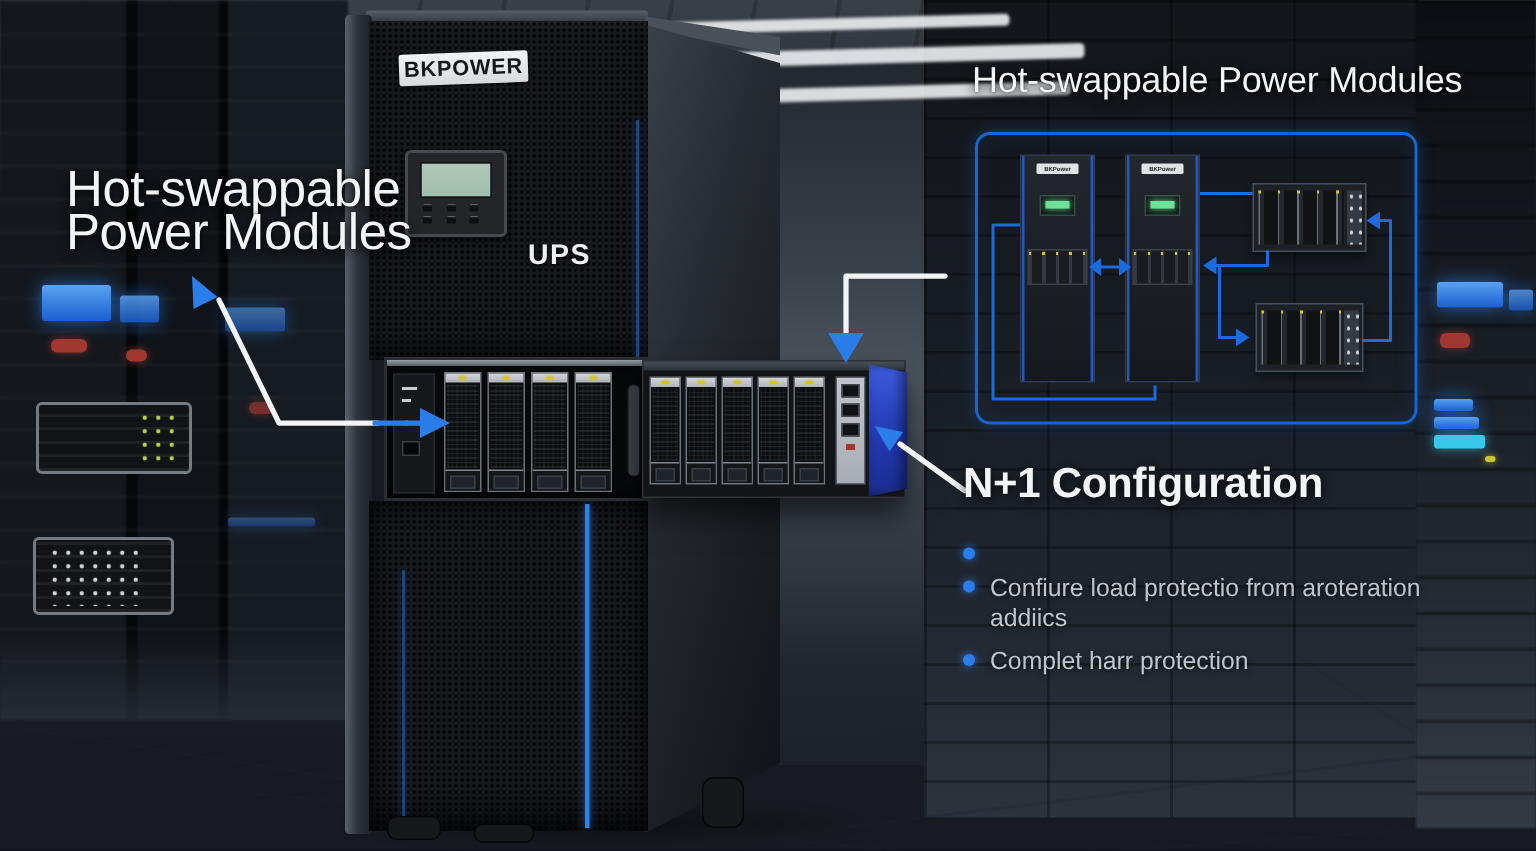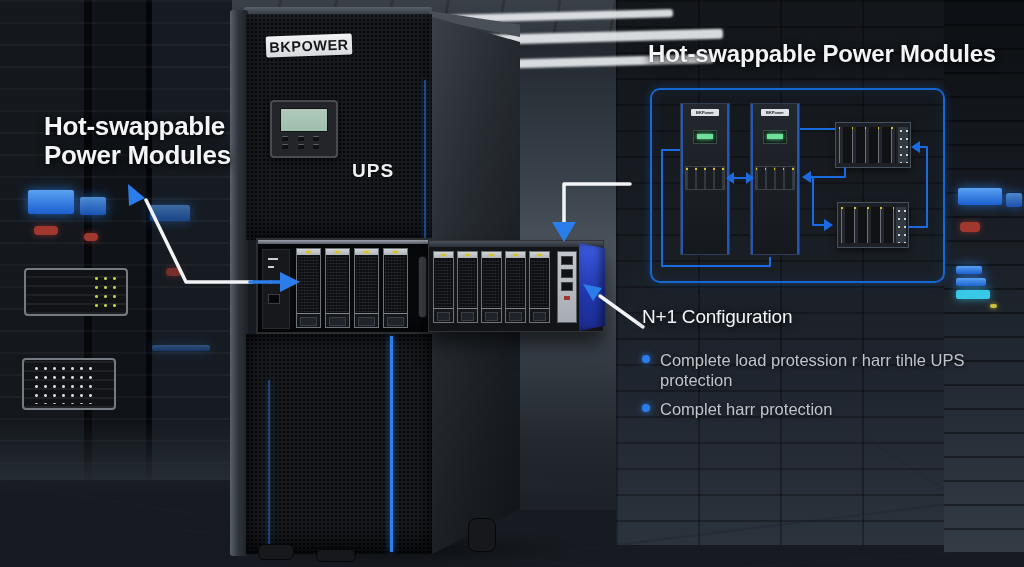--- a/index.html
+++ b/index.html
@@ -164,26 +164,26 @@
 
   
   .overlay{position:absolute;left:0;top:0;z-index:8;pointer-events:none}
   .ln-white{stroke:var(--text-white);stroke-width:3.5;fill:none;stroke-linecap:round;stroke-linejoin:round}
   .ln-blue{stroke:var(--accent-blue);stroke-width:3.5;fill:none;stroke-linecap:round}
   .ah-blue{fill:var(--accent-blue)}
   .dg{stroke:var(--diagram-blue);stroke-width:2;fill:none;stroke-linejoin:round}
   .dg-ah{fill:var(--diagram-blue)}
 
   
-  .left-label{position:absolute;left:44px;top:112px;z-index:9;font-size:26px;font-weight:bold;
+  .left-label{position:absolute;left:44px;top:112px;z-index:9;font-size:34px;font-weight:normal;
     color:var(--text-white);line-height:29px;letter-spacing:-.3px;text-shadow:0 2px 8px rgba(0,0,0,.9),0 0 2px rgba(0,0,0,.6)}
-  .right-heading{position:absolute;left:648px;top:40px;z-index:9;font-size:24px;font-weight:bold;
+  .right-heading{position:absolute;left:648px;top:40px;z-index:9;font-size:24px;font-weight:normal;
     color:var(--text-white);letter-spacing:-.2px;text-shadow:0 2px 8px rgba(0,0,0,.9),0 0 2px rgba(0,0,0,.6)}
   .n1{position:absolute;left:642px;top:306px;width:372px;z-index:9}
-  .n1 h2{font-size:19px;font-weight:normal;color:var(--text-white);letter-spacing:-.2px;
+  .n1 h2{font-size:28px;font-weight:bold;color:var(--text-white);letter-spacing:-.2px;
     text-shadow:0 2px 8px rgba(0,0,0,.9)}
   .n1 ul{list-style:none;margin-top:22px}
   .n1 li{display:flex;gap:10px;margin-bottom:9px;font-size:16.5px;line-height:20px;color:var(--bullet-text);
     text-shadow:0 1px 4px rgba(0,0,0,.7)}
   .n1 li .dot{flex:0 0 auto;width:8px;height:8px;margin-top:5px;border-radius:50%;background:var(--accent-blue);
     box-shadow:0 0 6px rgba(43,125,233,.9)}
   .n1 li .txt{max-width:332px}
 </style>
 </head>
 <body>
@@ -382,21 +382,24 @@
     <div>Hot-swappable</div>
     <div>Power Modules</div>
   </div>
   <div class="right-heading">Hot-swappable Power Modules</div>
 
   <div class="n1">
     <h2>N+1 Configuration</h2>
     <ul>
       <li>
           <span class="dot"></span>
-          <span class="txt">Complete load protession r harr tihle UPS protection</span>
+        </li>
+      <li>
+          <span class="dot"></span>
+          <span class="txt">Confiure load protectio from aroteration addiics</span>
         </li>
       <li>
           <span class="dot"></span>
           <span class="txt">Complet harr protection</span>
         </li>
     </ul>
   </div>
 
 </div>
 

